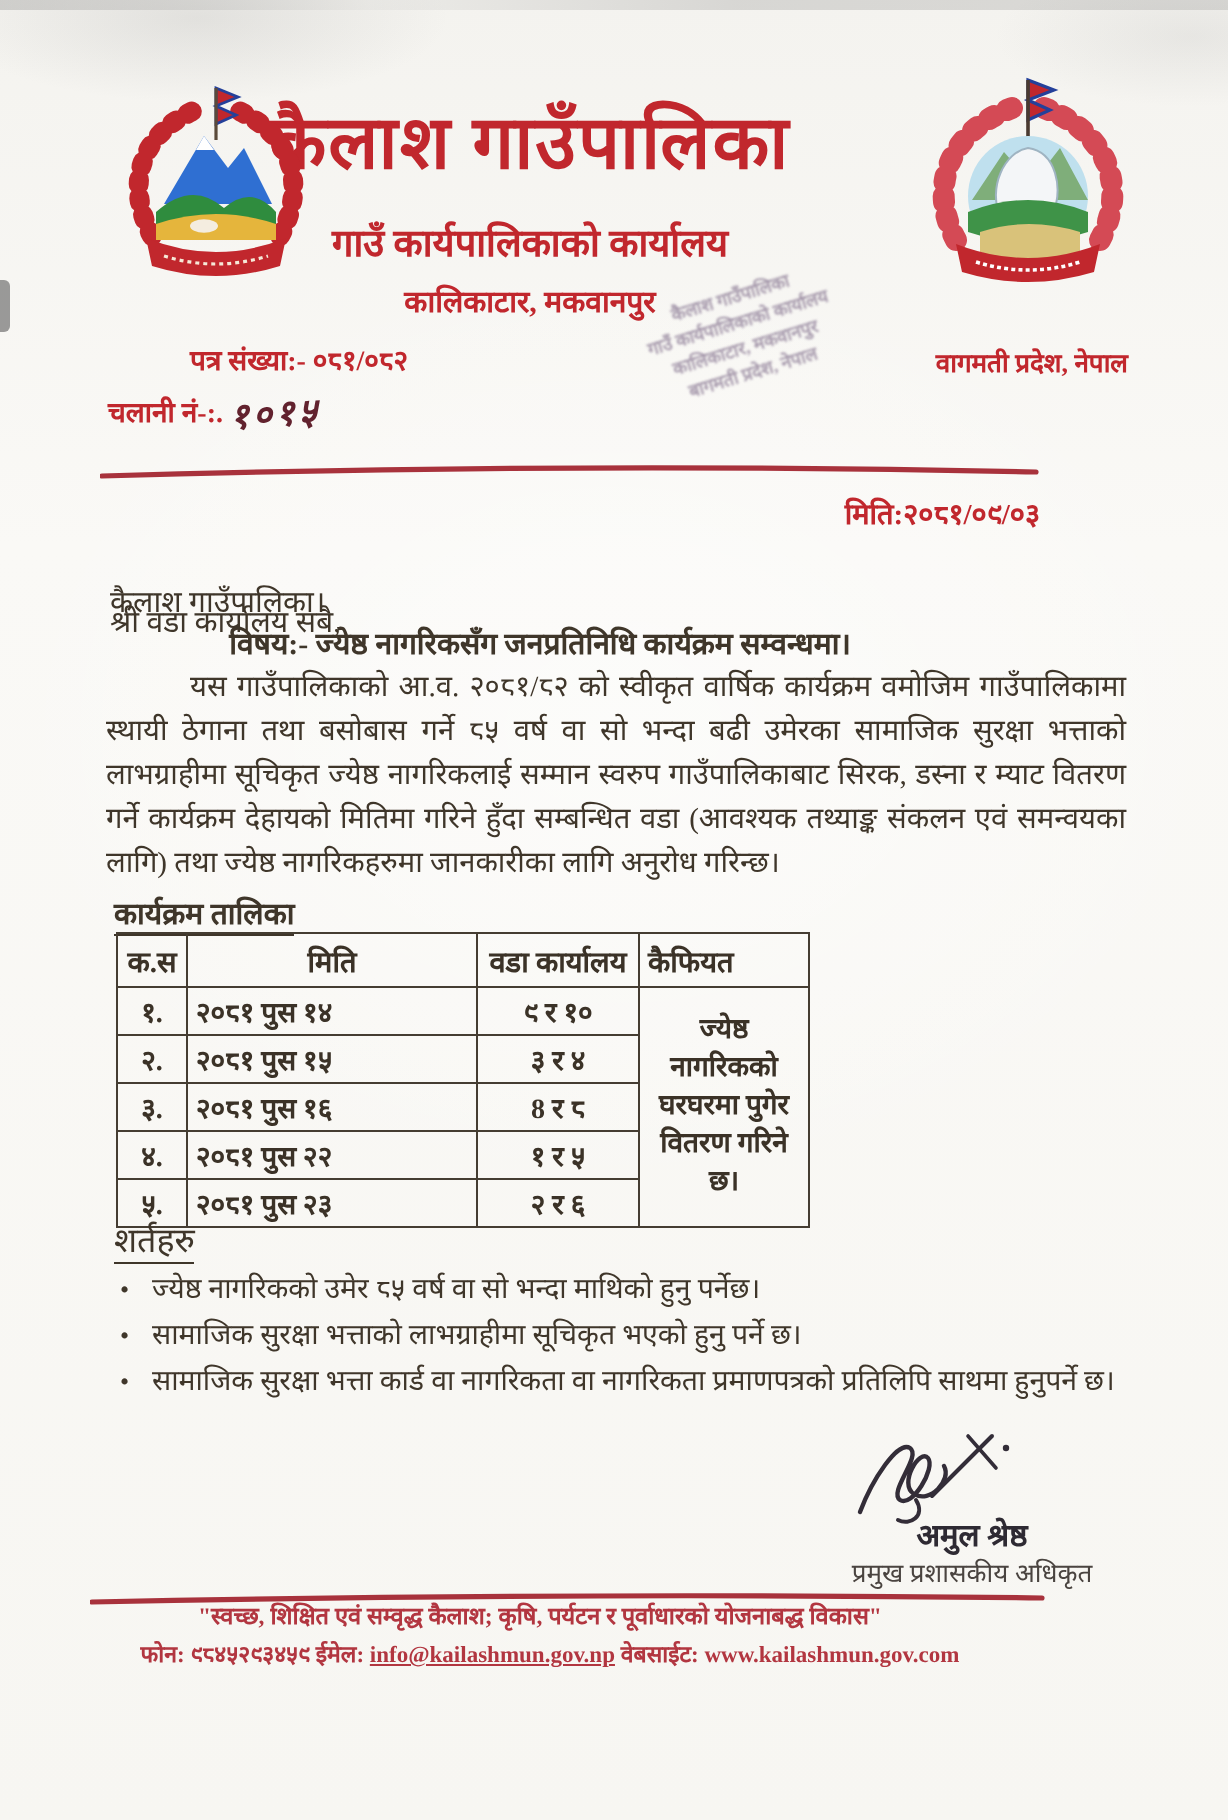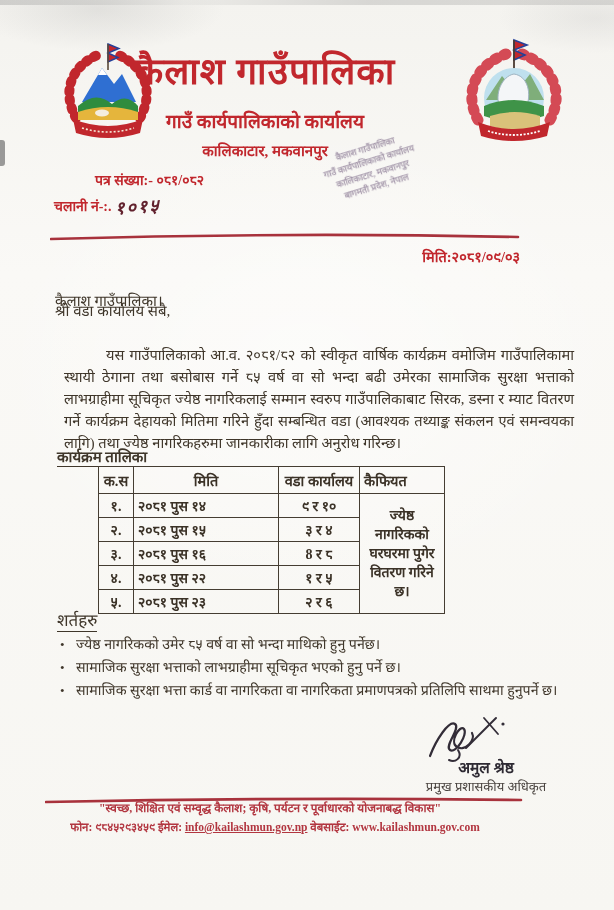--- a/index.html
+++ b/index.html
@@ -37,26 +37,26 @@
     filter:blur(.4px);z-index:5;font-weight:bold;
   }
   .rule1{top:229px;left:50px;}
   .date-line{top:246px;left:360px;width:160px;text-align:right;font-size:14.5px;font-weight:bold;}
 
   
   .addressee1{top:268px;left:55px;font-size:15px;margin-top:32px;}
   .addressee2{top:290px;left:55px;font-size:15px;}
   .subject{top:311px;left:30px;width:480px;text-align:center;font-size:15px;font-weight:bold;}
   .body-par{top:333px;left:53px;width:510px;font-size:14.6px;line-height:22px;
-    text-align:justify;text-indent:42px;margin:11px;}
+    text-align:justify;text-indent:42px;margin:0;}
 
   .sched-title{top:446px;left:57px;font-size:15px;font-weight:bold;}
   .uline{border-bottom:1.6px solid #3f362a;padding-bottom:1px;}
 
-  table.sched{top:466px;left:58px;position:absolute;border-collapse:collapse;table-layout:fixed;width:346px;margin-left:40px;}
+  table.sched{top:466px;left:58px;position:absolute;border-collapse:collapse;table-layout:fixed;width:346px;}
   table.sched col.c1{width:35px;} table.sched col.c2{width:145px;}
   table.sched col.c3{width:81px;} table.sched col.c4{width:85px;}
   table.sched th, table.sched td{
     border:1.6px solid #453d32;font-size:14px;color:#3b3227;
     padding:1px 4px;height:21px;font-weight:bold;
   }
   table.sched th{height:24px;font-size:14.5px;}
   .th-remark{text-align:left;padding-left:6px;}
   td.sn{text-align:center;}
   td.dt{text-align:left;padding-left:12px;}
@@ -128,38 +128,40 @@
   </div>
 
   <div class="abs red meta-left1">
     <span>पत्र संख्या:-</span>
     <span>०८१/०८२</span>
   </div>
   <div class="abs red meta-left2">
     <span>चलानी नं-:.</span>
     <span class="hand-no">१०१५</span>
   </div>
+  <div class="abs red meta-right">वागमती प्रदेश, नेपाल</div>
 
   <div class="abs stamp">
     <div>कैलाश गाउँपालिका</div>
     <div>गाउँ कार्यपालिकाको कार्यालय</div>
     <div>कालिकाटार, मकवानपुर</div>
     <div>बागमती प्रदेश, नेपाल</div>
   </div>
 
   <div class="abs rule1">
     <svg width="470" height="10" viewBox="0 0 470 10">
       <path d="M1,6 Q240,-1 468,4" stroke="#a8323c" stroke-width="2.6" fill="none" stroke-linecap="round"></path>
     </svg>
   </div>
 
   <div class="abs red date-line">मिति:२०८१/०९/०३</div>
 
   <div class="abs addressee1">श्री वडा कार्यालय सबै,</div>
   <div class="abs addressee2">कैलाश गाउँपालिका।</div>
+  <div class="abs subject">विषय:- ज्येष्ठ नागरिकसँग जनप्रतिनिधि कार्यक्रम सम्वन्धमा।</div>
 
   <p class="abs body-par">यस गाउँपालिकाको आ.व. २०८१/८२ को स्वीकृत वार्षिक कार्यक्रम वमोजिम गाउँपालिकामा स्थायी ठेगाना तथा बसोबास गर्ने ८५ वर्ष वा सो भन्दा बढी उमेरका सामाजिक सुरक्षा भत्ताको लाभग्राहीमा सूचिकृत ज्येष्ठ नागरिकलाई सम्मान स्वरुप गाउँपालिकाबाट सिरक, डस्ना र म्याट वितरण गर्ने कार्यक्रम देहायको मितिमा गरिने हुँदा सम्बन्धित वडा (आवश्यक तथ्याङ्क संकलन एवं समन्वयका लागि) तथा ज्येष्ठ नागरिकहरुमा जानकारीका लागि अनुरोध गरिन्छ।</p>
 
   <div class="abs sched-title">
     <span class="uline">कार्यक्रम तालिका</span>
   </div>
 
   <table class="sched">
     <colgroup>
         <col class="c1">

